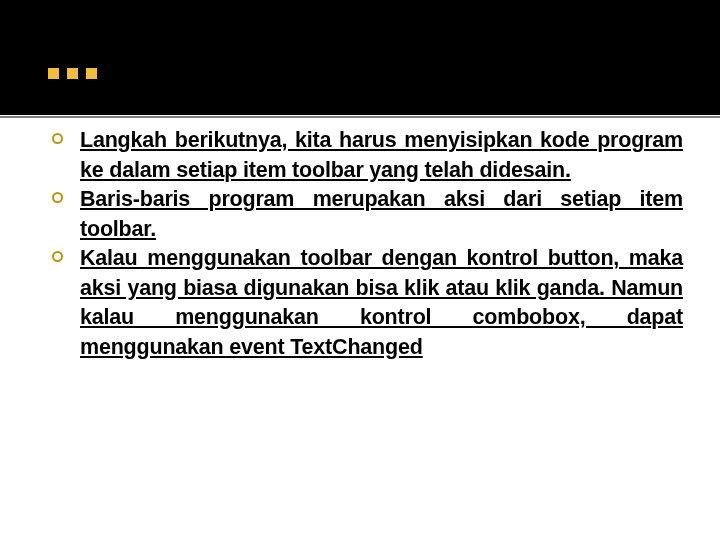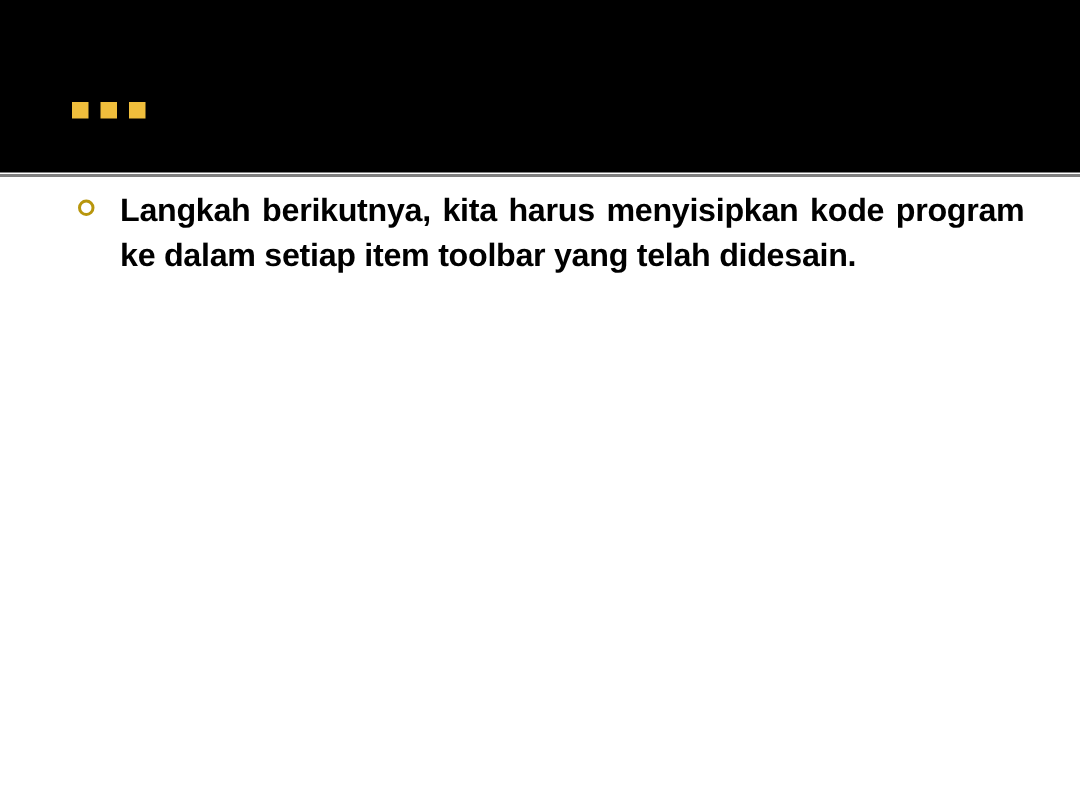--- a/index.html
+++ b/index.html
@@ -91,20 +91,21 @@
     border: 2.2px solid #B8960C;
     border-radius: 50%;
     box-sizing: border-box;
     display: block;
   }
   
   .bullet-text {
     display: block;
     text-align: justify;
     text-align-last: left;
+    text-decoration: underline;
   }
 </style>
 </head>
 <body>
 
 <div class="slide">
 
   <div class="header-band">
     <div class="title-dots">
       <span class="dot-square" style="background: rgb(240, 190, 60);"></span>
@@ -116,19 +117,27 @@
   <div class="header-rule"></div>
 
   <div class="content">
     <ul class="bullet-list">
 
       <li class="bullet-item">
         <span class="bullet-marker" style="border-color: rgb(184, 150, 12);"></span>
         <span class="bullet-text">Langkah berikutnya, kita harus menyisipkan kode program ke dalam setiap item toolbar yang telah didesain.</span>
       </li>
 
+      <li class="bullet-item">
+        <span class="bullet-marker" style="border-color: rgb(184, 150, 12);"></span>
+        <span class="bullet-text">Baris-baris program merupakan aksi dari setiap item toolbar.</span>
+      </li>
 
 
+      <li class="bullet-item">
+        <span class="bullet-marker" style="border-color: rgb(184, 150, 12);"></span>
+        <span class="bullet-text">Kalau menggunakan toolbar dengan kontrol button, maka aksi yang biasa digunakan bisa klik atau klik ganda. Namun kalau menggunakan kontrol combobox, dapat menggunakan event TextChanged</span>
+      </li>
 
     </ul>
   </div>
 
 </div>
 
 </body></html>

